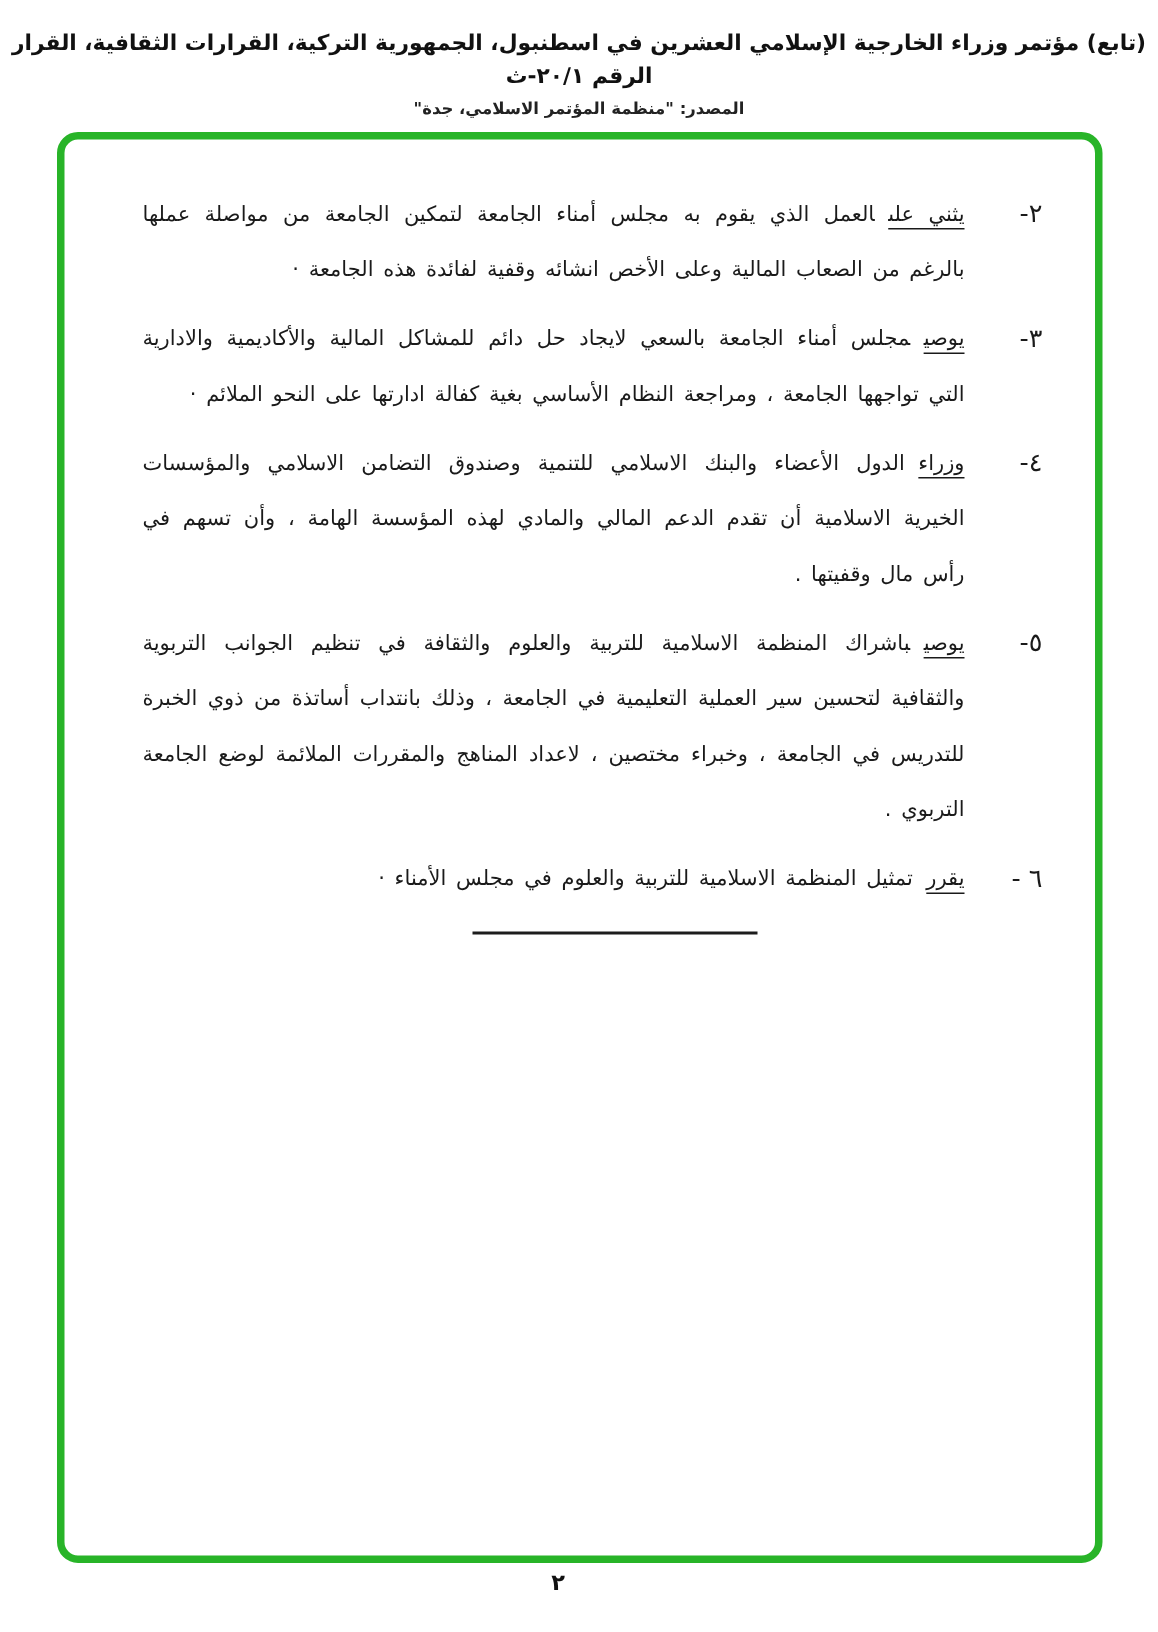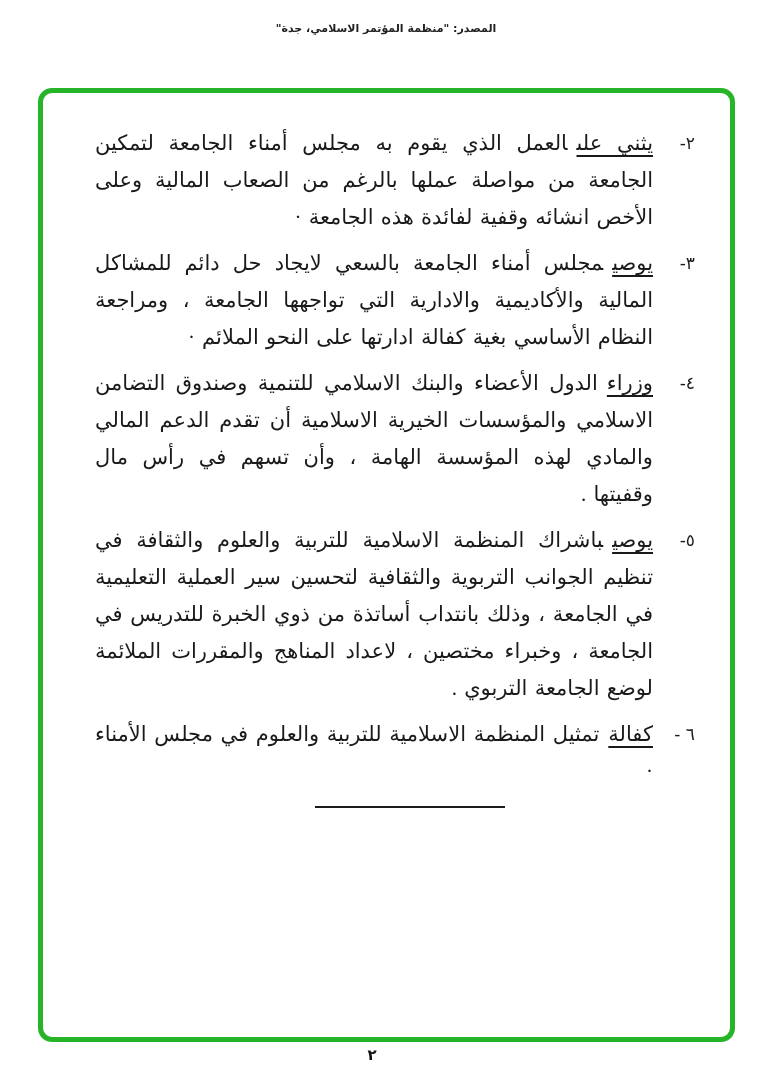--- a/index.html
+++ b/index.html
@@ -62,27 +62,26 @@
     margin-bottom: 9px;
   }
   .item-num {
     flex: 0 0 40px;
     font-size: 17px;
     line-height: 37px;
     white-space: nowrap;
   }
   .item-text {
     flex: 1 1 auto;
-    margin-right: 2px;
-    font-size: 21px;
+    margin-right: 12px;
+    font-size: 14px;
     line-height: 37px;
     text-align: justify;
     text-justify: inter-word;
     word-spacing: 2px;
-    font-family: Liberation Serif, serif;
   }
   .item-lead {
     text-decoration: underline;
     text-underline-offset: 5px;
     margin-inline-end: 9px;
   }
 
   .end-divider {
     width: 190px;
     height: 2px;
@@ -102,20 +101,21 @@
     font-weight: bold;
     color: #111111;
   }
 </style>
 </head>
 <body>
 
 <div class="page">
 
   <div class="doc-header">
+    <div class="doc-title">(تابع) مؤتمر وزراء الخارجية الإسلامي العشرين في اسطنبول، الجمهورية التركية، القرارات الثقافية، القرار الرقم ٢٠/١-ث</div>
     <div class="doc-source">المصدر: "منظمة المؤتمر الاسلامي، جدة"</div>
   </div>
 
   <div class="frame">
     <div class="frame-content">
 
       <div class="item">
         <div class="item-num">٢-</div>
         <div class="item-text"><span class="item-lead">يثني على</span><span>العمل الذي يقوم به مجلس أمناء الجامعة لتمكين الجامعة من مواصلة عملها بالرغم من الصعاب المالية وعلى الأخص انشائه وقفية لفائدة هذه الجامعة ·</span></div>
       </div>
@@ -130,21 +130,21 @@
         <div class="item-text"><span class="item-lead">وزراء</span><span>الدول الأعضاء والبنك الاسلامي للتنمية وصندوق التضامن الاسلامي والمؤسسات الخيرية الاسلامية أن تقدم الدعم المالي والمادي لهذه المؤسسة الهامة ، وأن تسهم في رأس مال وقفيتها .</span></div>
       </div>
 
       <div class="item">
         <div class="item-num">٥-</div>
         <div class="item-text"><span class="item-lead">يوصي</span><span>باشراك المنظمة الاسلامية للتربية والعلوم والثقافة في تنظيم الجوانب التربوية والثقافية لتحسين سير العملية التعليمية في الجامعة ، وذلك بانتداب أساتذة من ذوي الخبرة للتدريس في الجامعة ، وخبراء مختصين ، لاعداد المناهج والمقررات الملائمة لوضع الجامعة التربوي .</span></div>
       </div>
 
       <div class="item">
         <div class="item-num">٦ -</div>
-        <div class="item-text"><span class="item-lead">كفالة</span><span>تمثيل المنظمة الاسلامية للتربية والعلوم في مجلس الأمناء ·</span></div>
+        <div class="item-text"><span class="item-lead">يقرر</span><span>تمثيل المنظمة الاسلامية للتربية والعلوم في مجلس الأمناء ·</span></div>
       </div>
 
       <div class="end-divider"></div>
 
     </div>
   </div>
 
   <div class="page-number">٢</div>
 
 </div>

